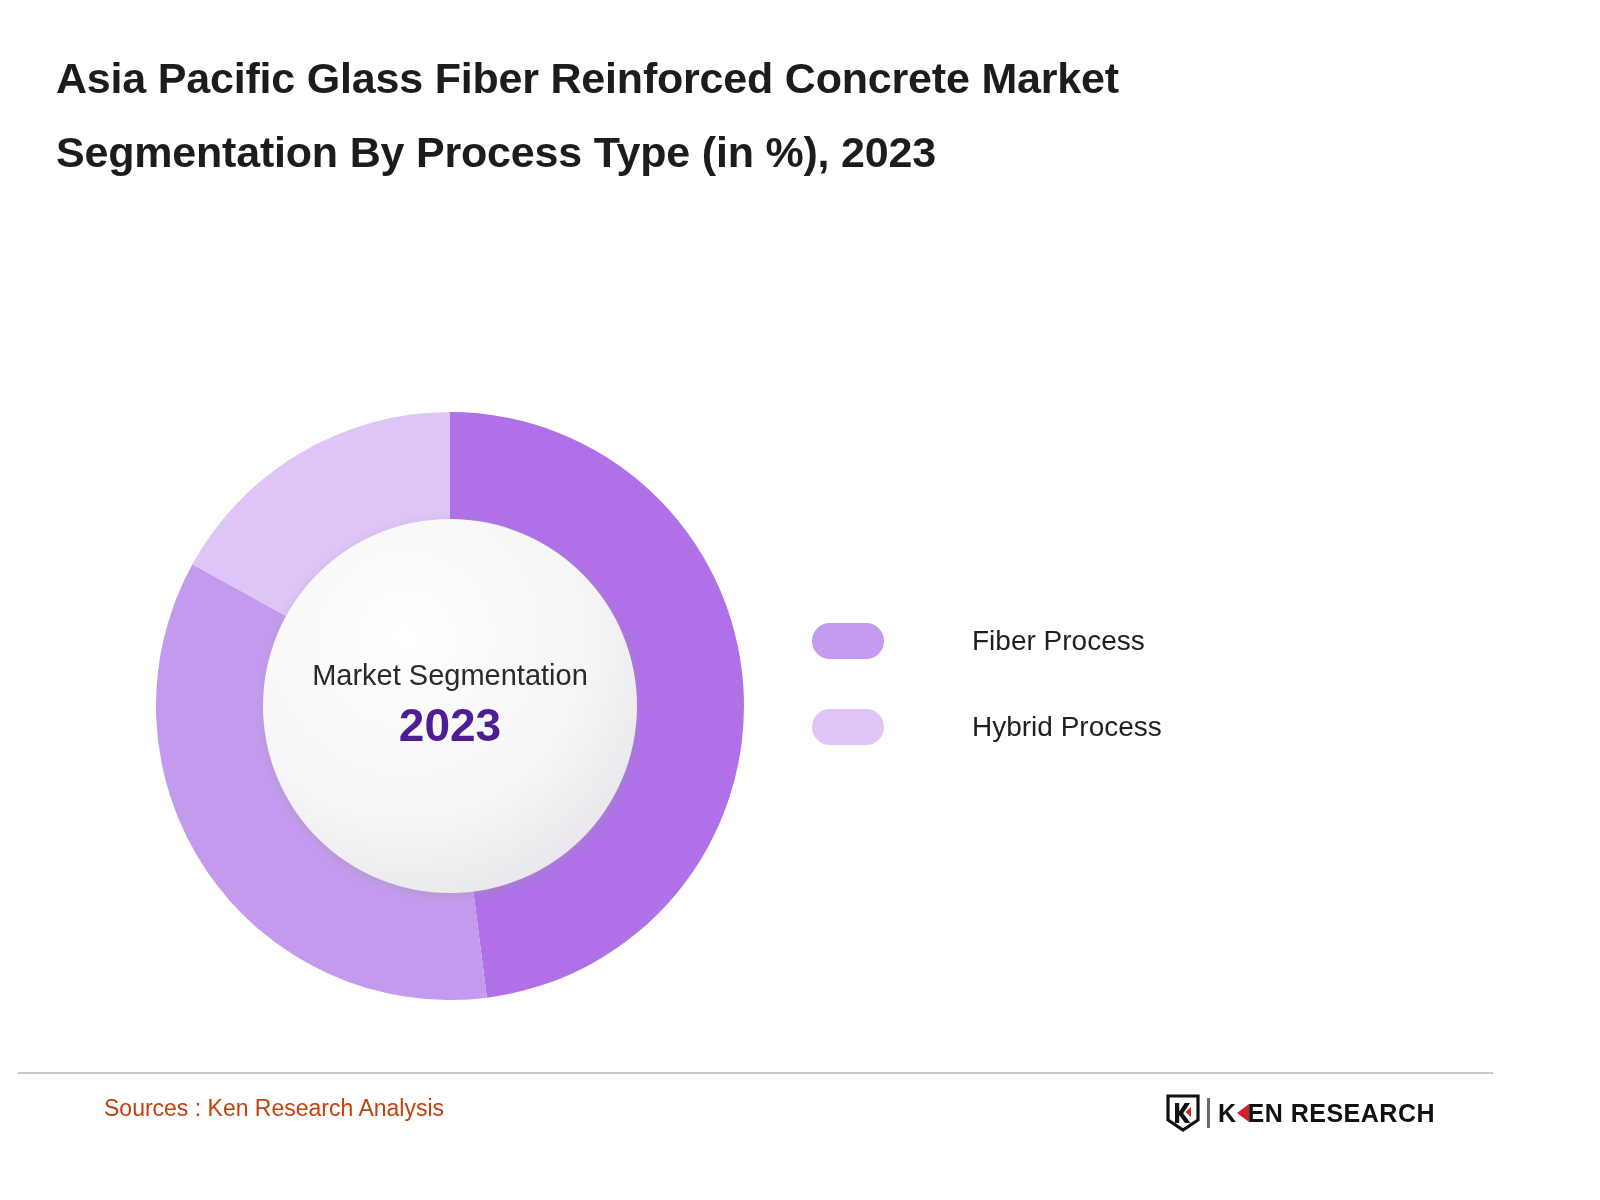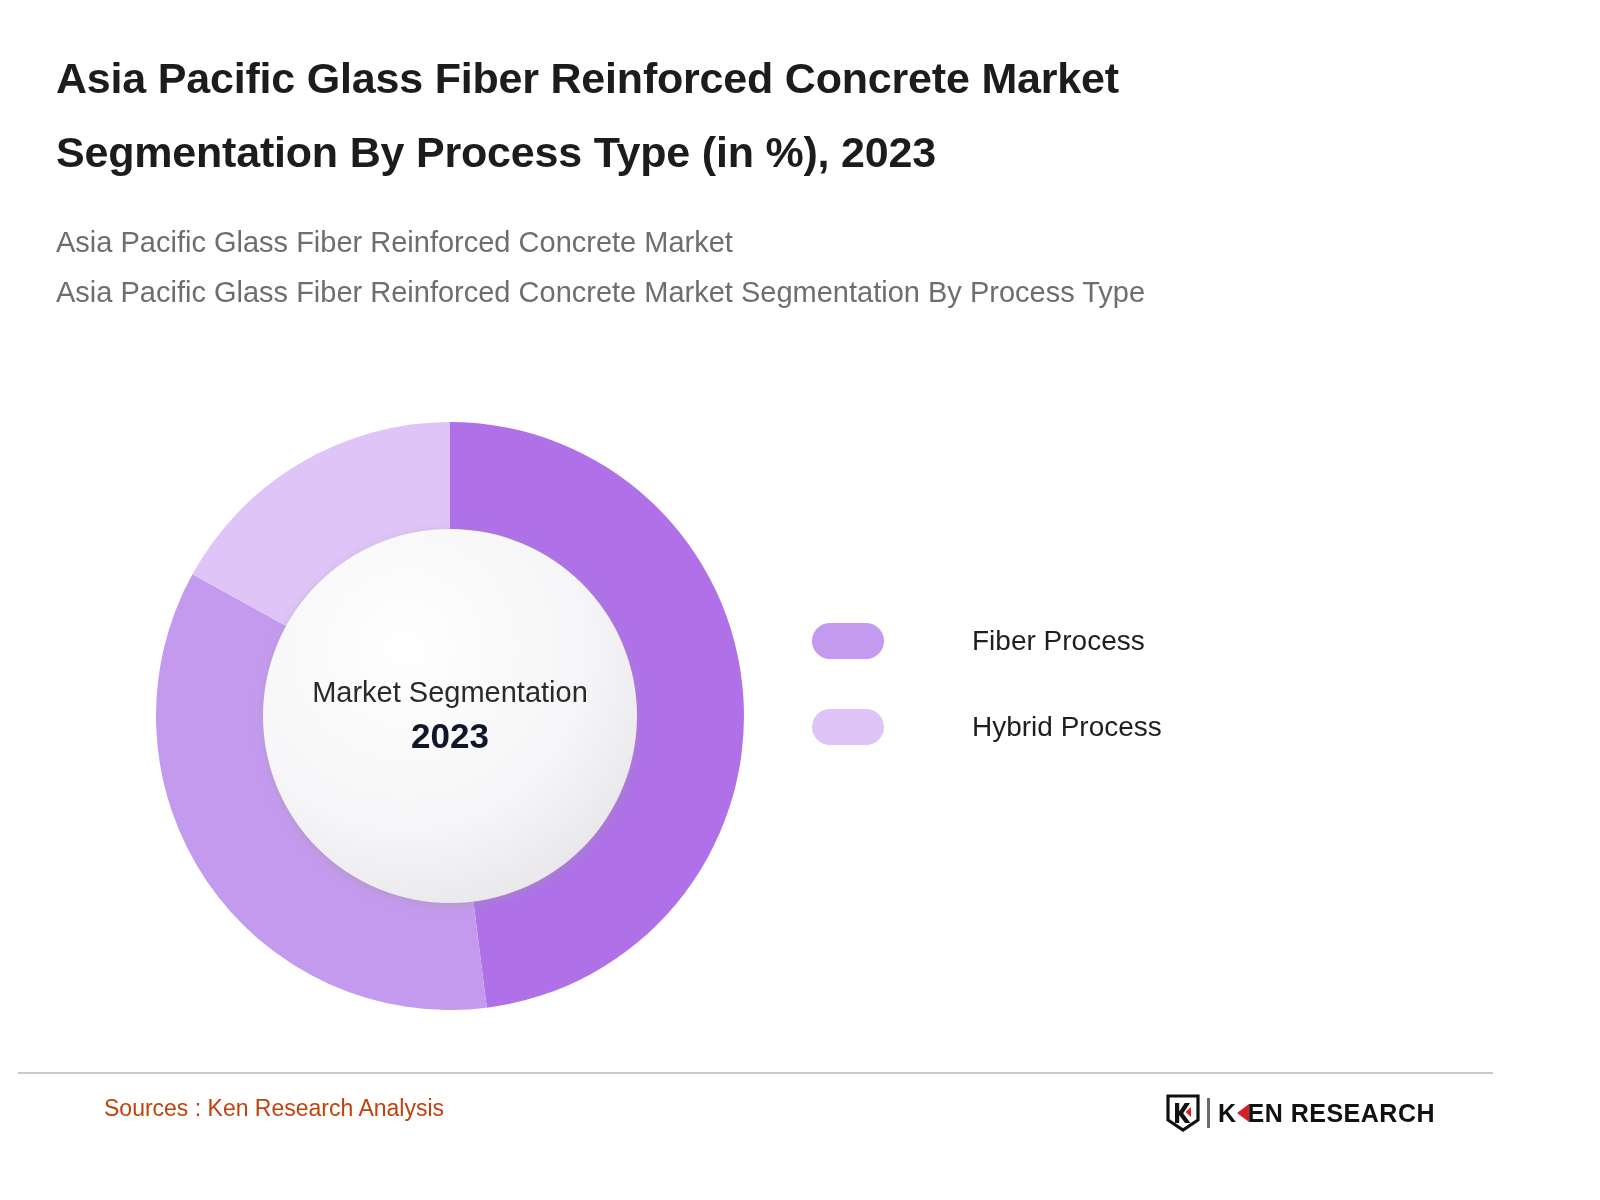--- a/index.html
+++ b/index.html
@@ -52,21 +52,21 @@
   .chart-area {
     position: absolute;
     left: 0;
     top: 380px;
     width: 1600px;
     height: 680px;
   }
   .donut-wrap {
     position: absolute;
     left: 156px;
-    top: 42px;
+    top: 32px;
     width: 588px;
     height: 588px;
   }
   .donut-svg {
     display: block;
     width: 588px;
     height: 588px;
   }
   .center-label {
     position: absolute;
@@ -78,22 +78,22 @@
     pointer-events: none;
   }
   .center-title {
     font-size: 29px;
     color: #2a2a2a;
     line-height: 1.25;
     font-weight: normal;
     white-space: nowrap;
   }
   .center-year {
-    font-size: 35px;
-    color: #0f172a;
+    font-size: 46px;
+    color: #4c1d95;
     font-weight: bold;
     line-height: 1.25;
     margin-top: 4px;
   }
 
   
   .legend {
     position: absolute;
     left: 812px;
     top: 232px;
@@ -170,24 +170,20 @@
     margin-right: -1px;
   }
 </style>
 </head>
 <body>
 
 <div id="slide">
 
   <div class="header">
     <h1 class="title">Asia Pacific Glass Fiber Reinforced Concrete Market Segmentation By Process Type (in %), 2023</h1>
-    <div class="subtitle-block">
-      <div class="subtitle">Asia Pacific Glass Fiber Reinforced Concrete Market</div>
-      <div class="subtitle">Asia Pacific Glass Fiber Reinforced Concrete Market Segmentation By Process Type</div>
-    </div>
   </div>
 
   <div class="chart-area">
 
     <div class="donut-wrap">
       <svg class="donut-svg" viewBox="0 0 588 588">
         <defs>
           <radialGradient id="innerGrad" cx="38%" cy="32%" r="78%">
             <stop offset="0%" stop-color="#ffffff"></stop>
             <stop offset="62%" stop-color="#f6f5f7"></stop>

